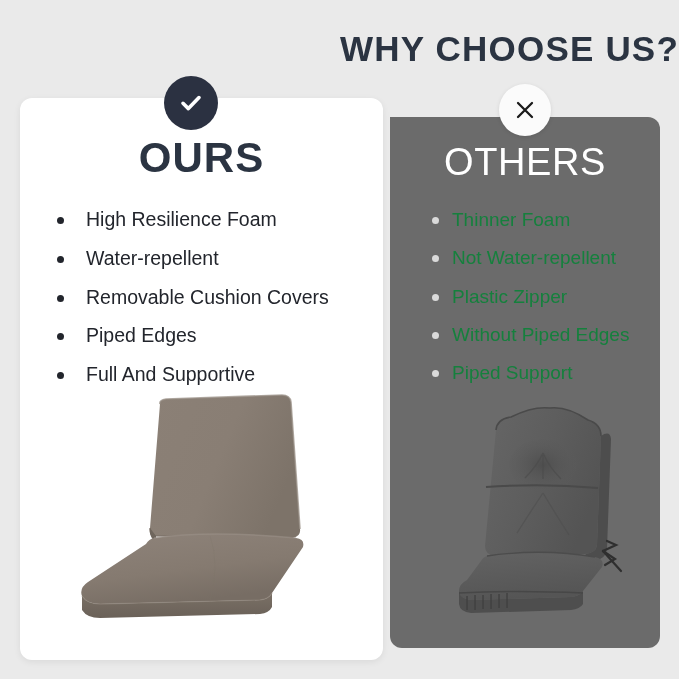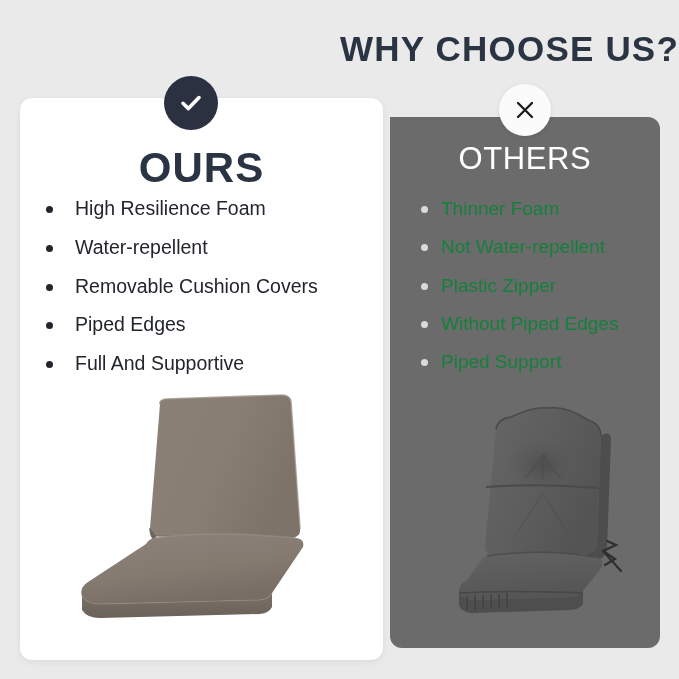--- a/index.html
+++ b/index.html
@@ -79,45 +79,45 @@
     height: 52px;
     background: #fbfbfb;
     box-shadow: 0 1px 4px rgba(0,0,0,0.10);
   }
   .badge svg { display: block; }
 
   
   .heading-ours {
     position: absolute;
     left: 20px;
-    top: 144px;
+    top: 134px;
     width: 363px;
     text-align: center;
     font-size: 42px;
     font-weight: bold;
     letter-spacing: 1px;
     color: #2b3442;
   }
   .heading-others {
     position: absolute;
     left: 390px;
     top: 141px;
     width: 270px;
     text-align: center;
-    font-size: 31px;
+    font-size: 38px;
     font-weight: normal;
     letter-spacing: 0.6px;
     color: #ffffff;
   }
 
   
   .list {
     position: absolute;
     list-style: none;
-    margin: 2px;
+    margin: 13px;
     padding: 0;
   }
   .list-ours {
     left: 44px;
     top: 196px;
     width: 330px;
   }
   .list-others {
     left: 419px;
     top: 196px;

